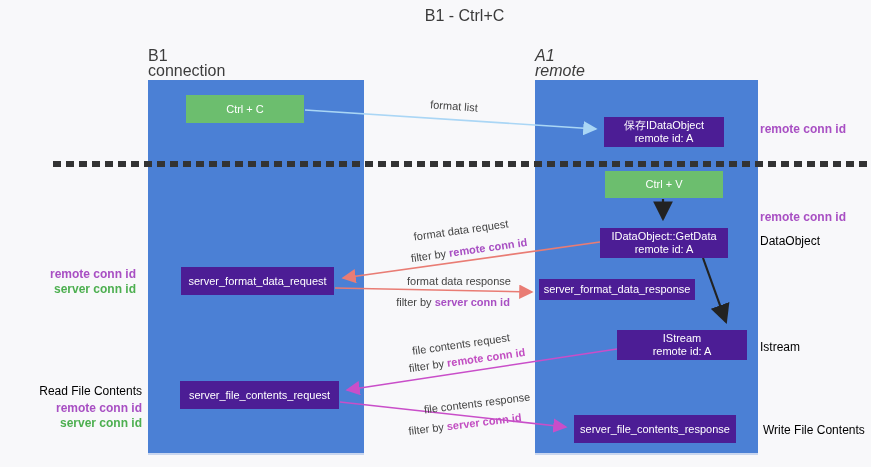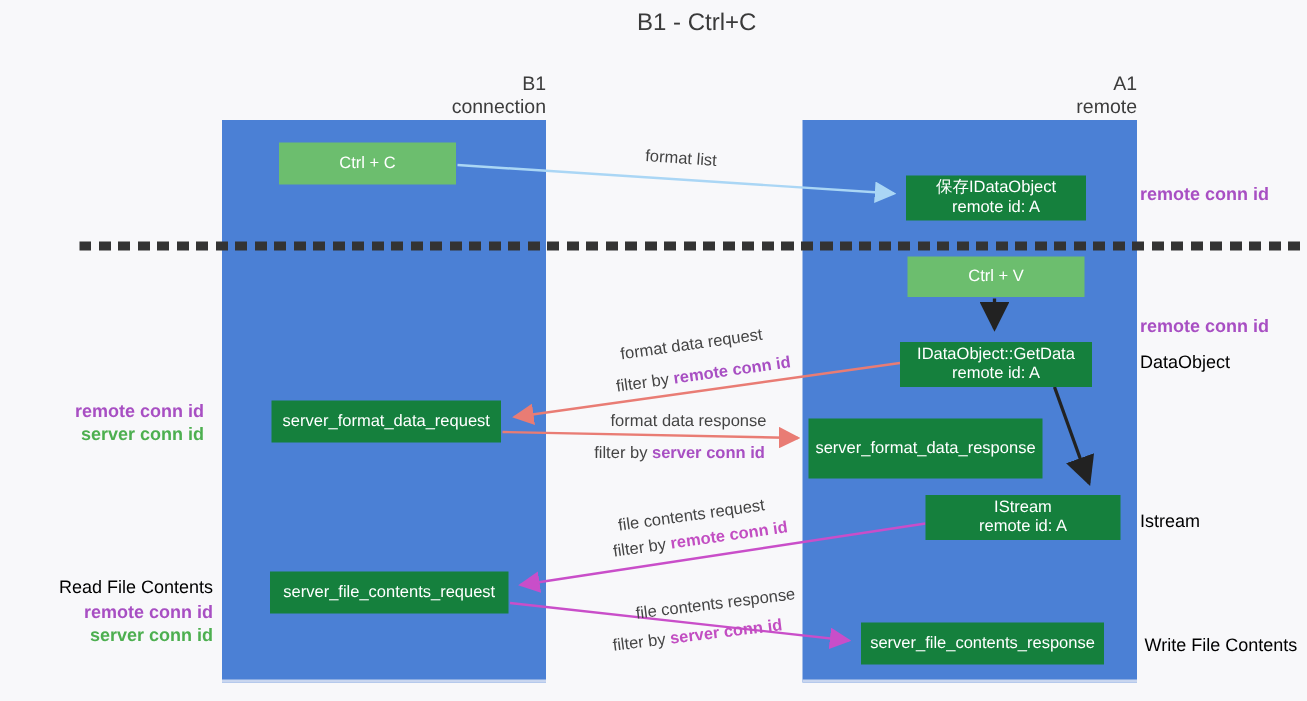--- a/index.html
+++ b/index.html
@@ -5,34 +5,34 @@
   html,body{margin:0;padding:0;background:#f8f8fa;}
   .canvas{
     position:relative;width:871px;height:467px;overflow:hidden;
     background:#f8f8fa;
     font-family:"Liberation Sans",sans-serif;color:#333;margin-left:29px;
   }
   .title{
     position:absolute;left:0;top:6px;width:100%;text-align:center;
     font-size:16px;line-height:19px;color:#3a3a3a;
   }
-  .lane-header{position:absolute;text-align:right;font-size:13px;line-height:15px;color:#3c3c3c;}
+  .lane-header{position:absolute;text-align:left;font-size:16px;line-height:15px;color:#3c3c3c;}
   .lane{position:absolute;background:#4b80d5;border-bottom:2px solid #c9d6ef;}
   .dashes{
     position:absolute;left:24px;top:161px;width:842px;height:6px;z-index:2;
     background:repeating-linear-gradient(90deg,#333 0 8px,transparent 8px 13px);
   }
   .arrows{position:absolute;left:0;top:0;z-index:3;pointer-events:none;}
   .node{
     position:absolute;z-index:4;display:flex;flex-direction:column;
     align-items:center;justify-content:center;color:#fff;font-size:11px;
     line-height:13px;text-align:center;white-space:nowrap;
   }
   .node.green{background:#6cbe6e;}
-  .node.orange{background:#15803d;}
+  .node.orange{background:#4c1d95;}
   .alabel{
     position:absolute;z-index:5;font-size:11px;color:#444;white-space:nowrap;
     transform:translate(-50%,-50%);
   }
   .rot8{transform:translate(-50%,-50%) rotate(-8deg);}
   .rot7{transform:translate(-50%,-50%) rotate(-7deg);}
   .rot4{transform:translate(-50%,-50%) rotate(4deg);}
   .key-purple{color:#a84fc3;font-weight:bold;}
   .key-magenta{color:#c24ec2;font-weight:bold;}
   .side{position:absolute;z-index:5;font-size:12px;white-space:nowrap;}
@@ -47,21 +47,21 @@
 <div class="canvas">
 
   <div class="title">
     <div>B1 - Ctrl+C</div>
   </div>
 
   <div class="lane-header" style="left:119px;top:48px;width:216px;">
     <div>B1</div>
     <div>connection</div>
   </div>
-  <div class="lane-header" style="left:506px;top:48px;width:223px;">
+  <div class="lane-header" style="left:506px;top:48px;width:223px;font-style:italic;">
     <div>A1</div>
     <div>remote</div>
   </div>
 
   <div class="lane" style="left:119px;top:80px;width:216px;height:373px;"></div>
   <div class="lane" style="left:506px;top:80px;width:223px;height:373px;"></div>
 
   <div class="dashes"></div>
 
   <svg class="arrows" width="871" height="467" viewBox="0 0 871 467">
@@ -103,21 +103,21 @@
 
   <div class="node orange" style="left:571px;top:228px;width:128px;height:30px;">
     <div>IDataObject::GetData</div>
     <div>remote id: A</div>
   </div>
 
   <div class="node orange" style="left:152px;top:267px;width:153px;height:28px;">
     <div>server_format_data_request</div>
   </div>
 
-  <div class="node orange" style="left:510px;top:279px;width:156px;height:40px;">
+  <div class="node orange" style="left:510px;top:279px;width:156px;height:21px;">
     <div>server_format_data_response</div>
   </div>
 
   <div class="node orange" style="left:588px;top:330px;width:130px;height:30px;">
     <div>IStream</div>
     <div>remote id: A</div>
   </div>
 
   <div class="node orange" style="left:151px;top:381px;width:159px;height:28px;">
     <div>server_file_contents_request</div>

